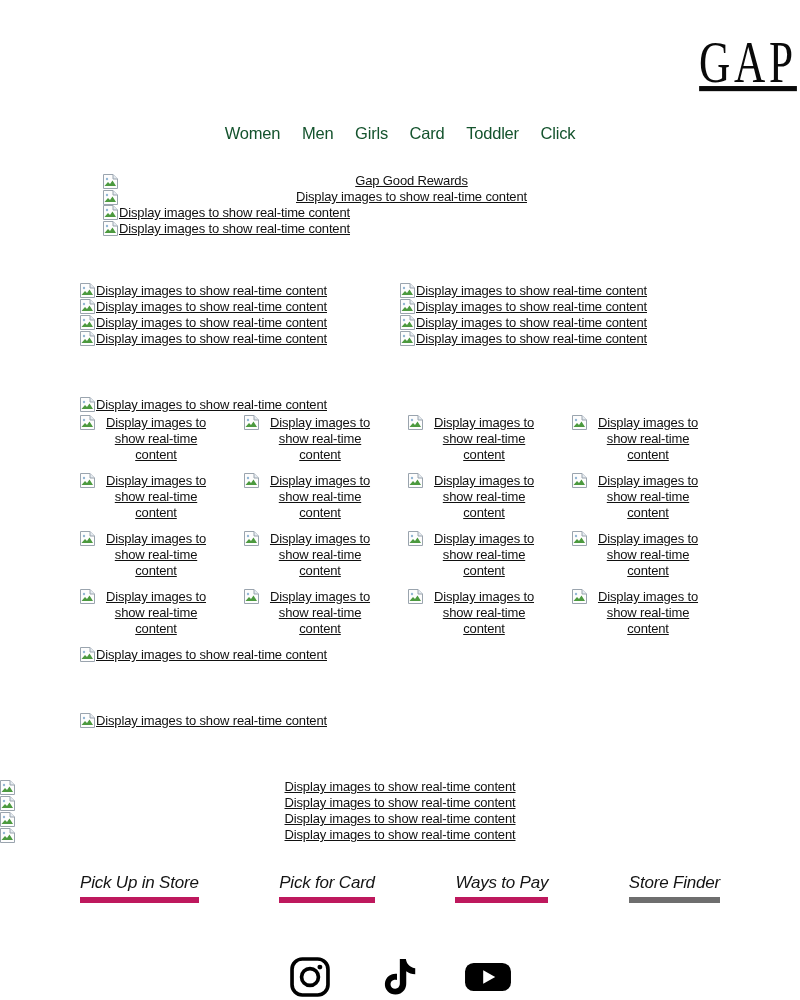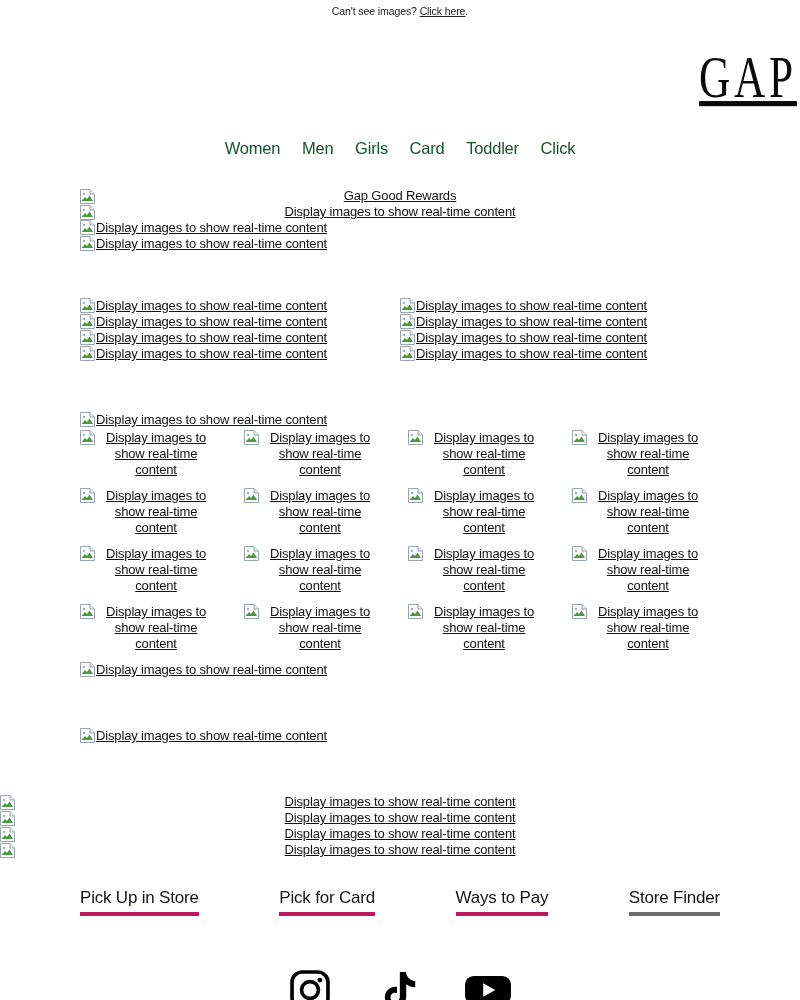--- a/index.html
+++ b/index.html
@@ -86,21 +86,21 @@
     text-decoration: underline;
     font-size: 13px;
     letter-spacing: -0.15px;
     line-height: 16px;
   }
 
   
   .rewards {
     margin-top: 30px;
     position: relative;
-    padding-left: 80px;
+    padding-left: 103px;
     padding-right: 80px;
   }
   .rw-row {
     position: relative;
     height: 16px;
     margin-bottom: 0px;
   }
   .rw-icon-abs {
     position: absolute;
     left: 0;
@@ -211,44 +211,42 @@
     padding-right: 80px;
     display: flex;
     justify-content: space-between;
     align-items: baseline;
   }
   .btnrow a {
     font-size: 17px;
     color: #141414;
     text-decoration: none;
     padding-bottom: 4px;
-    border-bottom: 4px solid #be185d;
+    border-bottom: 6px solid #be185d;
     letter-spacing: -0.2px;
+    font-style: italic;
   }
   .btnrow a.gray-underline {
     border-bottom-color: #6e6e6e;
   }
 
   
   .social {
     margin-top: 52px;
     display: flex;
     justify-content: center;
     align-items: center;
     gap: 44px;
   }
   .social .sicon { display: block; }
 </style>
 </head>
 <body>
 
 <div class="preheader">
-  <div class="preheader-sub">
-    <span>Can't see images? </span><a href="#">Click here</a><span>.</span>
-  </div>
 </div>
 
 <div class="logo-wrap">
   <a href="#" class="gap-logo">GAP</a>
 </div>
 
 <div class="nav">
   <a href="#">Women</a>
   <a href="#">Men</a>
   <a href="#">Girls</a>

